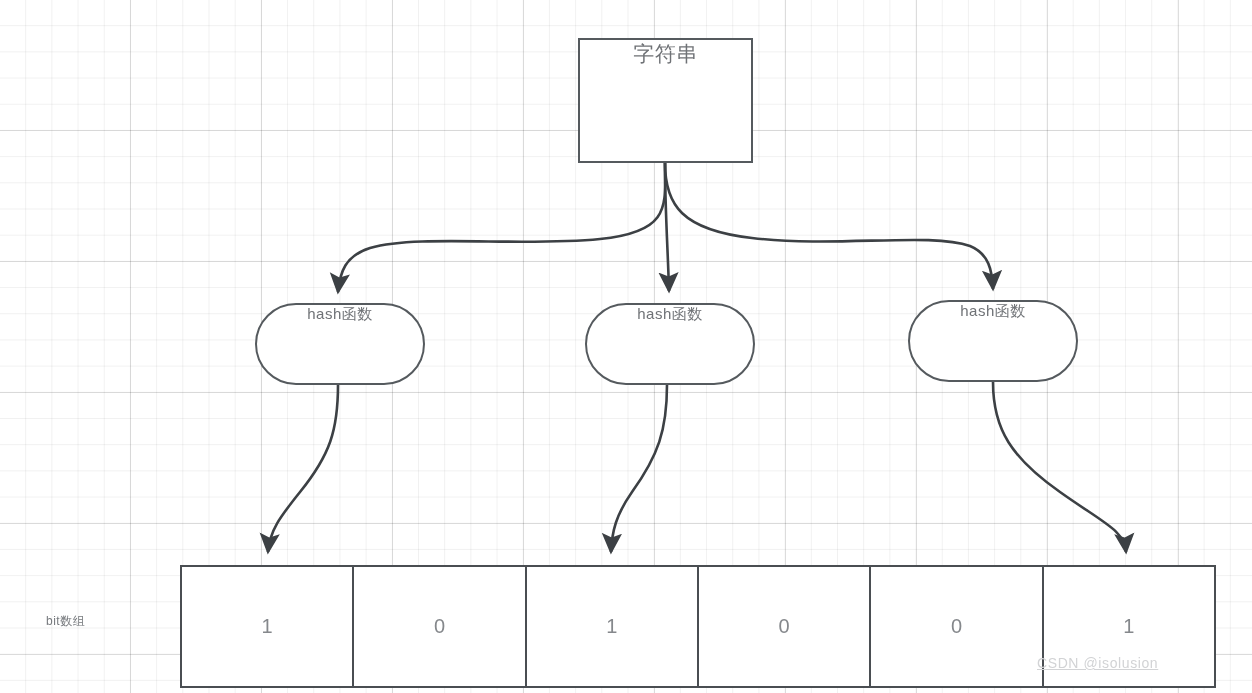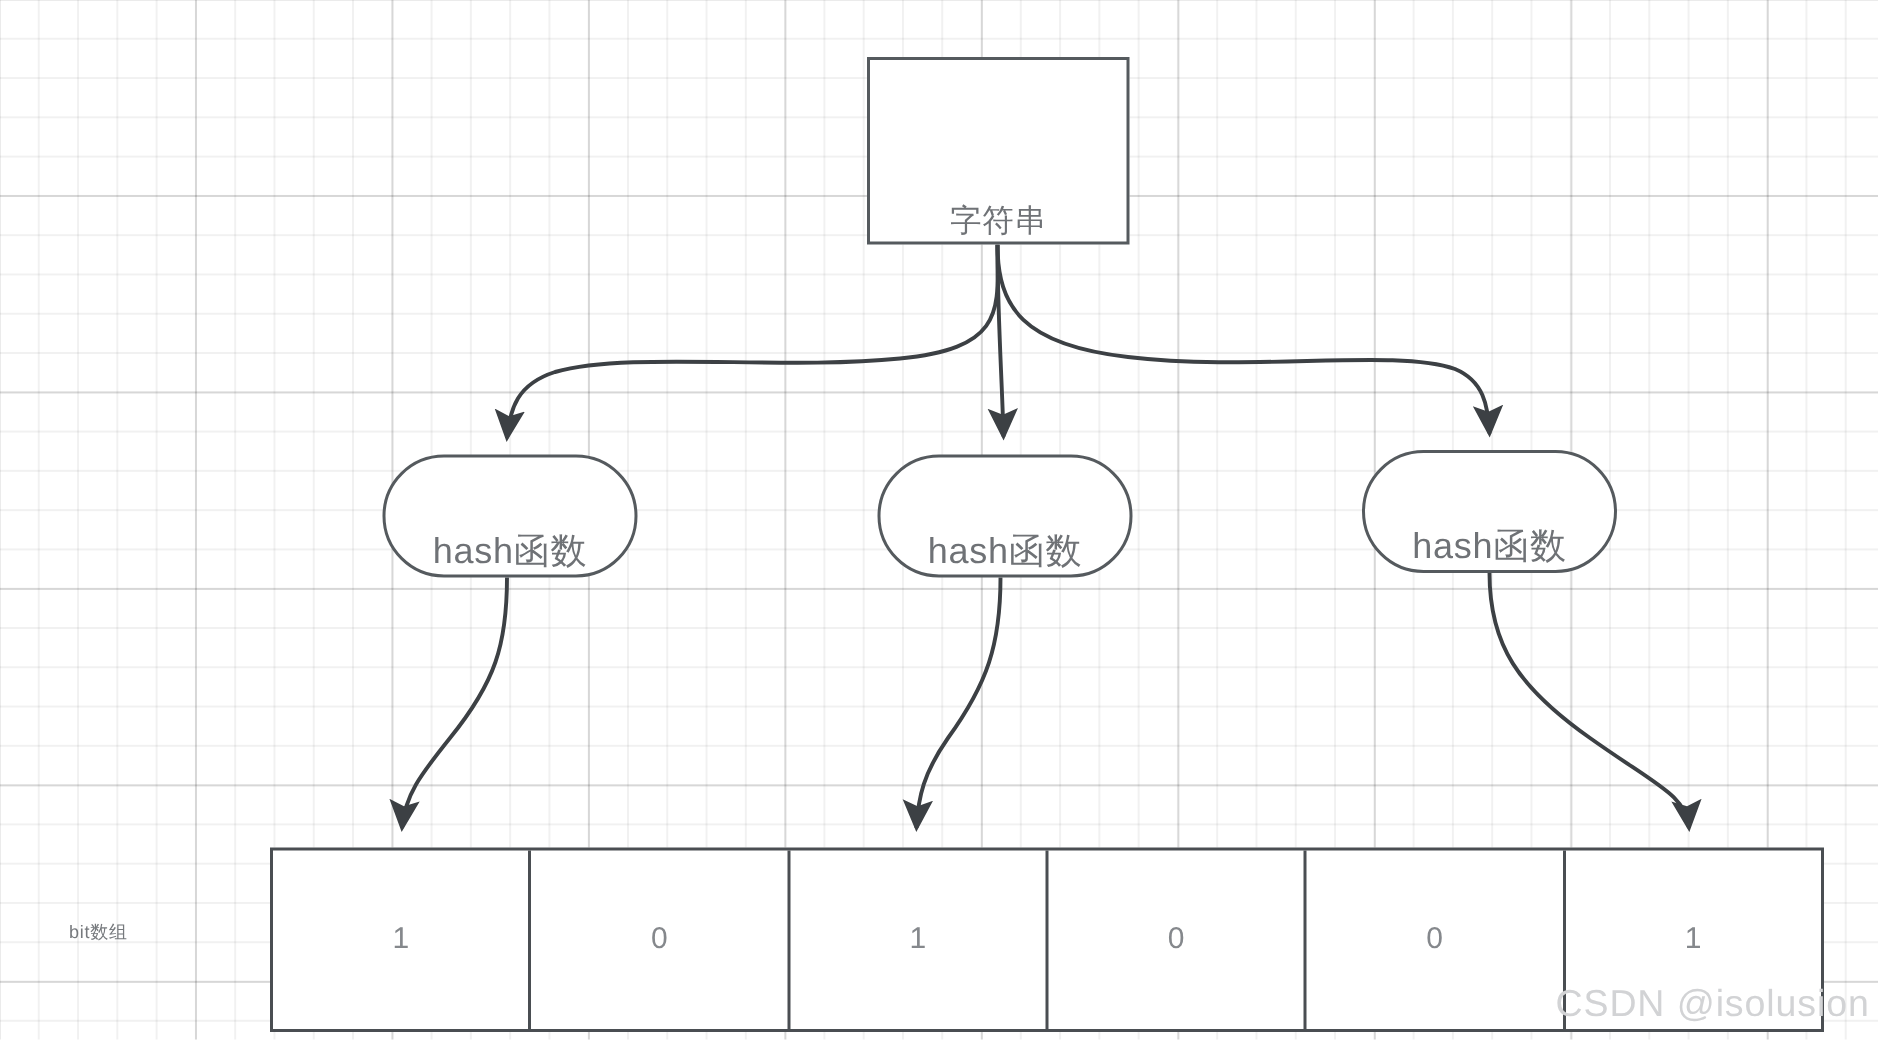--- a/index.html
+++ b/index.html
@@ -37,38 +37,38 @@
     width: 1252px;
     height: 693px;
     pointer-events: none;
   }
   .node {
     position: absolute;
     box-sizing: border-box;
     background: #ffffff;
     border: 2.5px solid #555a5e;
     display: flex;
-    align-items: flex-end;
+    align-items: flex-start;
     justify-content: center;
     color: #6f7276;
     font-size: 21px;
     letter-spacing: 0.5px;
     white-space: nowrap;
   }
   #string-box {
     left: 578px;
     top: 38px;
     width: 175px;
     height: 125px;
   }
   .hash-node {
     width: 170px;
     height: 82px;
     border-radius: 42px;
-    font-size: 24px;
+    font-size: 15px;
   }
   #hash-node-0 { left: 255px; top: 303px; }
   #hash-node-1 { left: 585px; top: 303px; }
   #hash-node-2 { left: 908px; top: 300px; }
 
   #bit-array {
     position: absolute;
     left: 180px;
     top: 565px;
     width: 1036px;
@@ -96,24 +96,25 @@
     top: 613px;
     font-size: 12px;
     color: #76797d;
     letter-spacing: 0.5px;
     white-space: nowrap;
   }
   #watermark {
     position: absolute;
     left: 1037px;
     top: 655px;
-    font-size: 25px;
+    font-size: 14px;
     color: #d2d3d5;
     letter-spacing: 0.6px;
     white-space: nowrap;
+    text-decoration: underline;
   }
 </style>
 </head>
 <body>
 
 <div id="canvas">
 
   <svg class="arrows-layer" viewBox="0 0 1252 693" width="1252" height="693">
     <defs>
       <marker id="arrowhead" markerWidth="9" markerHeight="9" refX="7.2" refY="4.5" orient="auto" markerUnits="strokeWidth">

